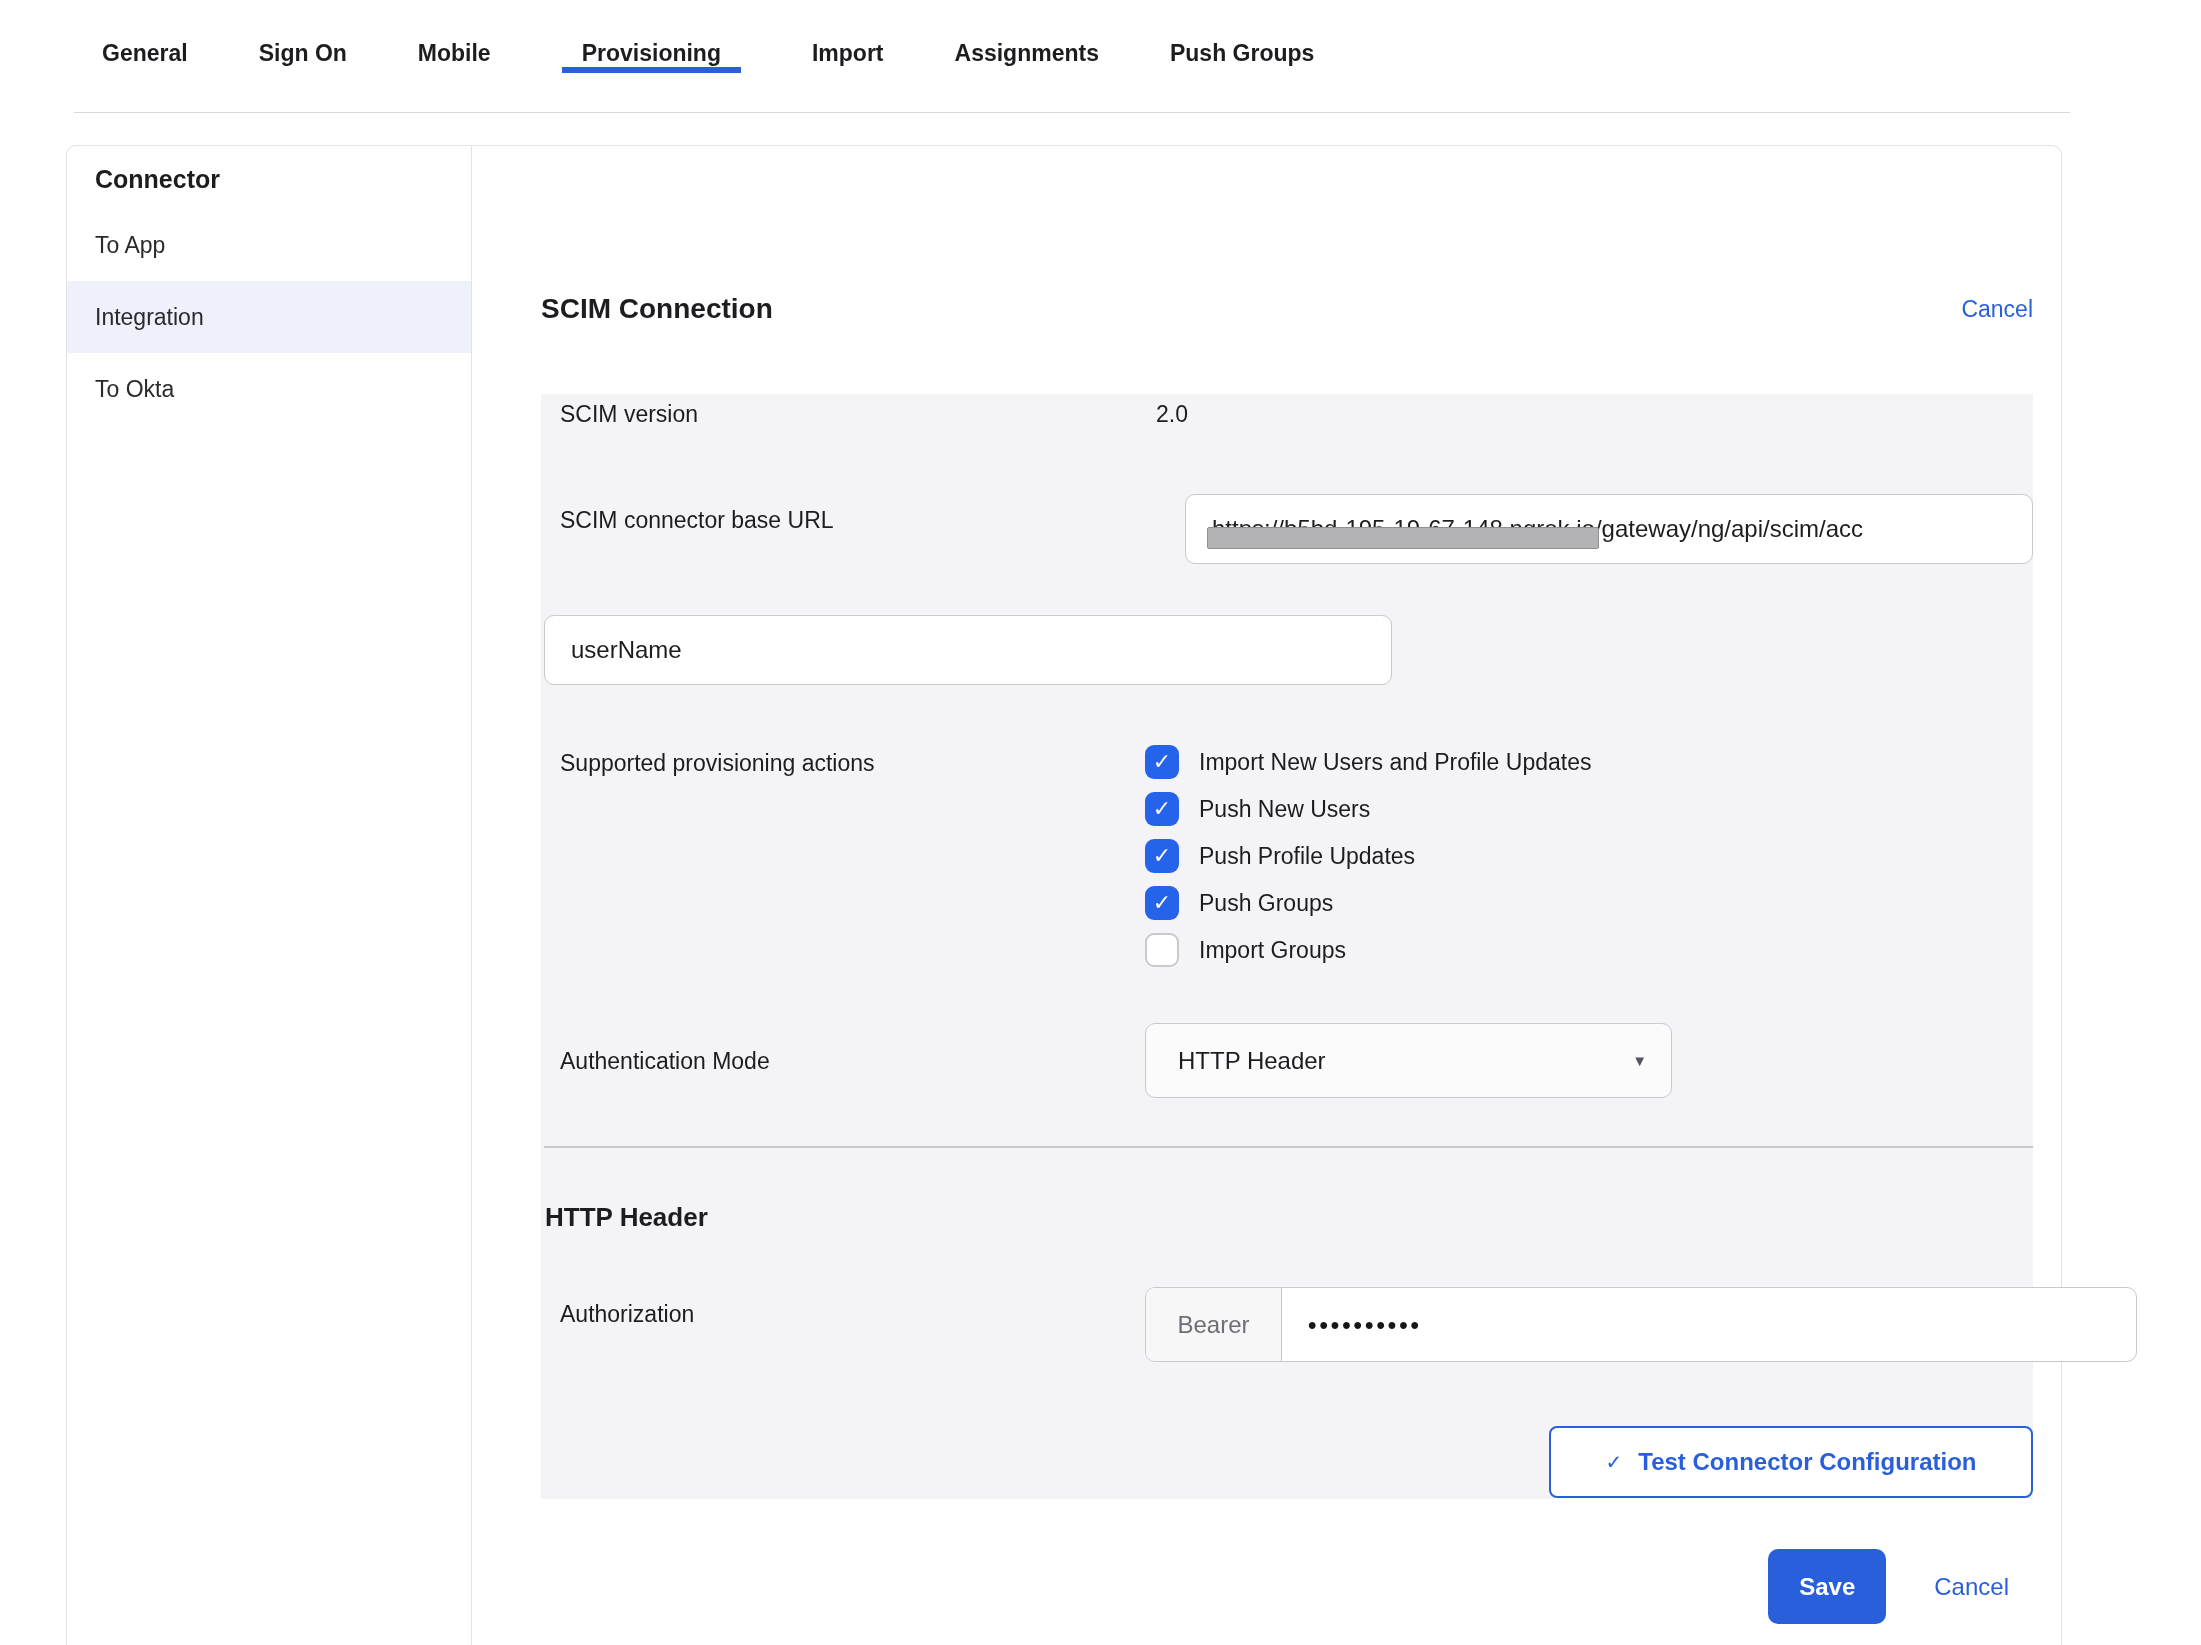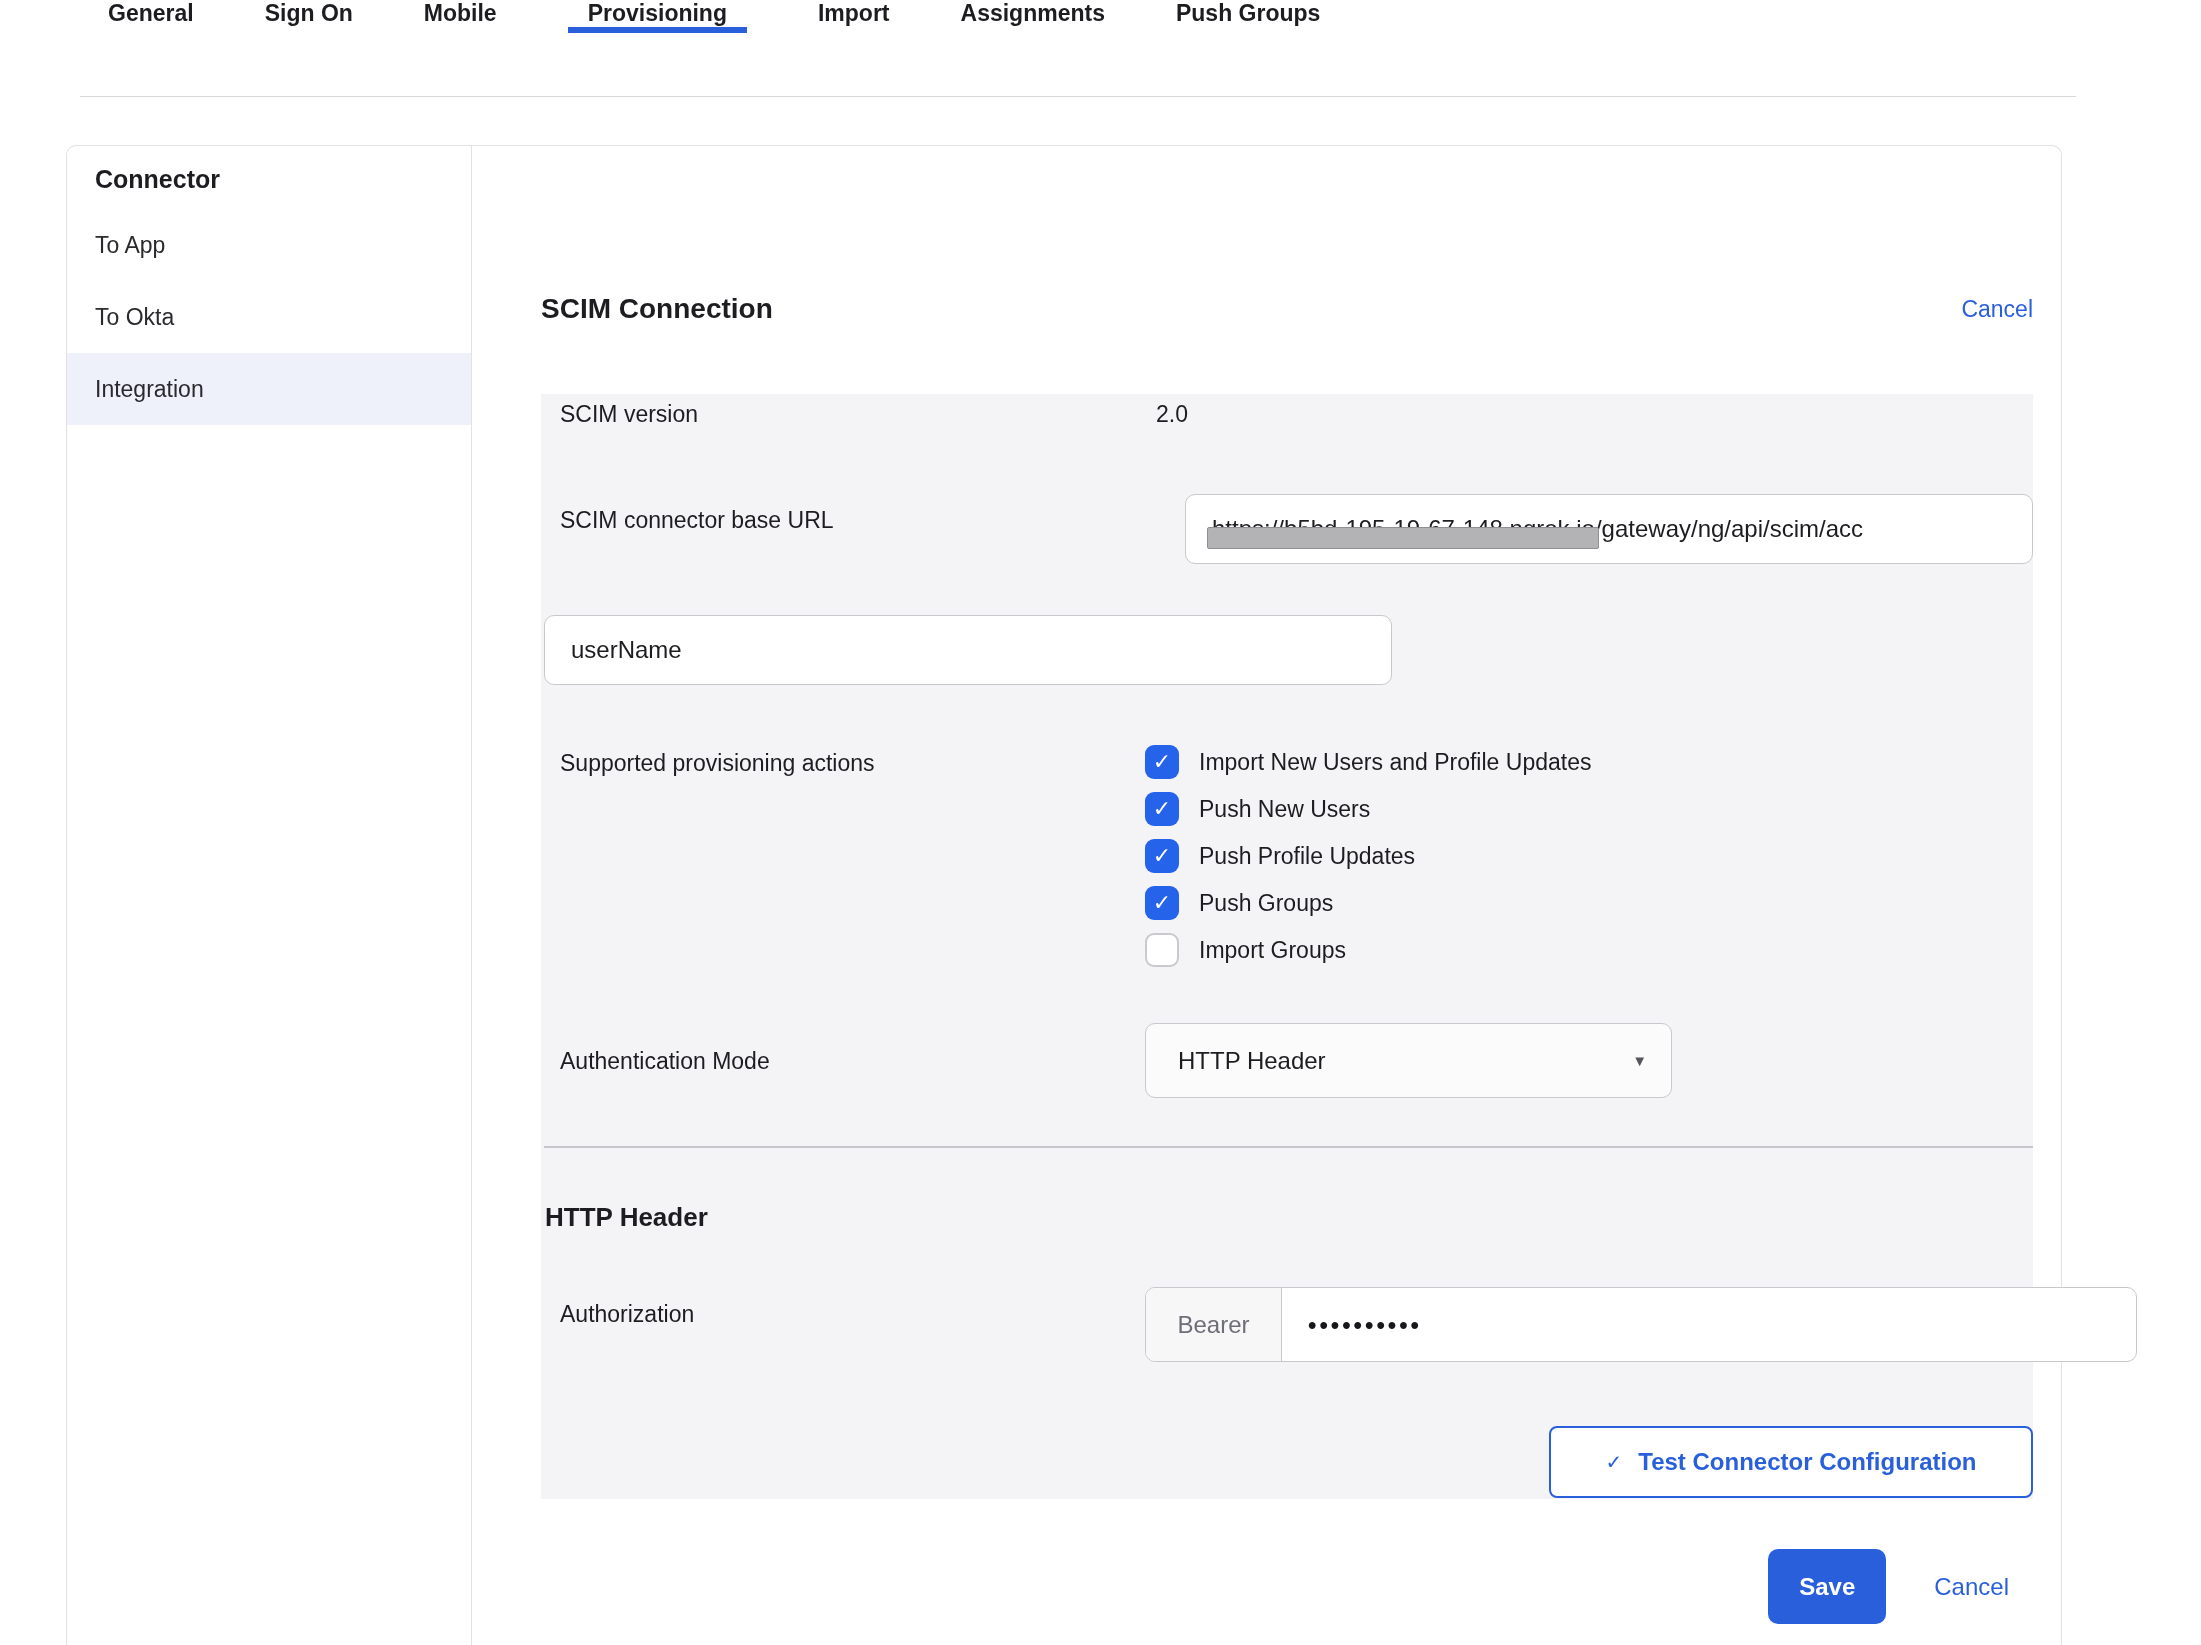--- a/index.html
+++ b/index.html
@@ -13,23 +13,23 @@
   *{box-sizing:border-box;}
   html,body{margin:0;padding:0;}
   body{
     width:2201px;height:1645px;position:relative;overflow:hidden;
     background:#ffffff;color:var(--ink);
     font-family:"Liberation Sans","DejaVu Sans",sans-serif;
   }
 
   
   .tabbar{
-    position:absolute;top:0;left:80px;width:1996px;height:97px;
+    position:absolute;top:0;left:74px;width:1996px;height:113px;
     border-bottom:1px solid #d8d8dc;
-    display:flex;align-items:flex-start;gap:71px;padding-left:28px;
+    display:flex;align-items:center;gap:71px;padding-left:28px;
   }
   .tab{
     display:flex;align-items:center;
     font-size:23px;font-weight:700;color:var(--ink);
     border-bottom:6px solid transparent;cursor:pointer;white-space:nowrap;
   }
   .tab.active{border-bottom-color:var(--accent);padding:0 20px;}
 
   
   .card{
@@ -164,22 +164,22 @@
   <div class="tab">Assignments</div>
   <div class="tab">Push Groups</div>
 </nav>
 
 <section class="card">
 
   <aside class="sidebar">
     <h2 class="sidebar-title">Connector</h2>
     <div class="side-items">
       <div class="side-item">To App</div>
+      <div class="side-item selected">Integration</div>
       <div class="side-item">To Okta</div>
-      <div class="side-item selected">Integration</div>
     </div>
   </aside>
 
   <div class="main">
 
     <div class="heading-row">
       <h1 class="page-title">SCIM Connection</h1>
       <a class="link cancel-top">Cancel</a>
     </div>
 

